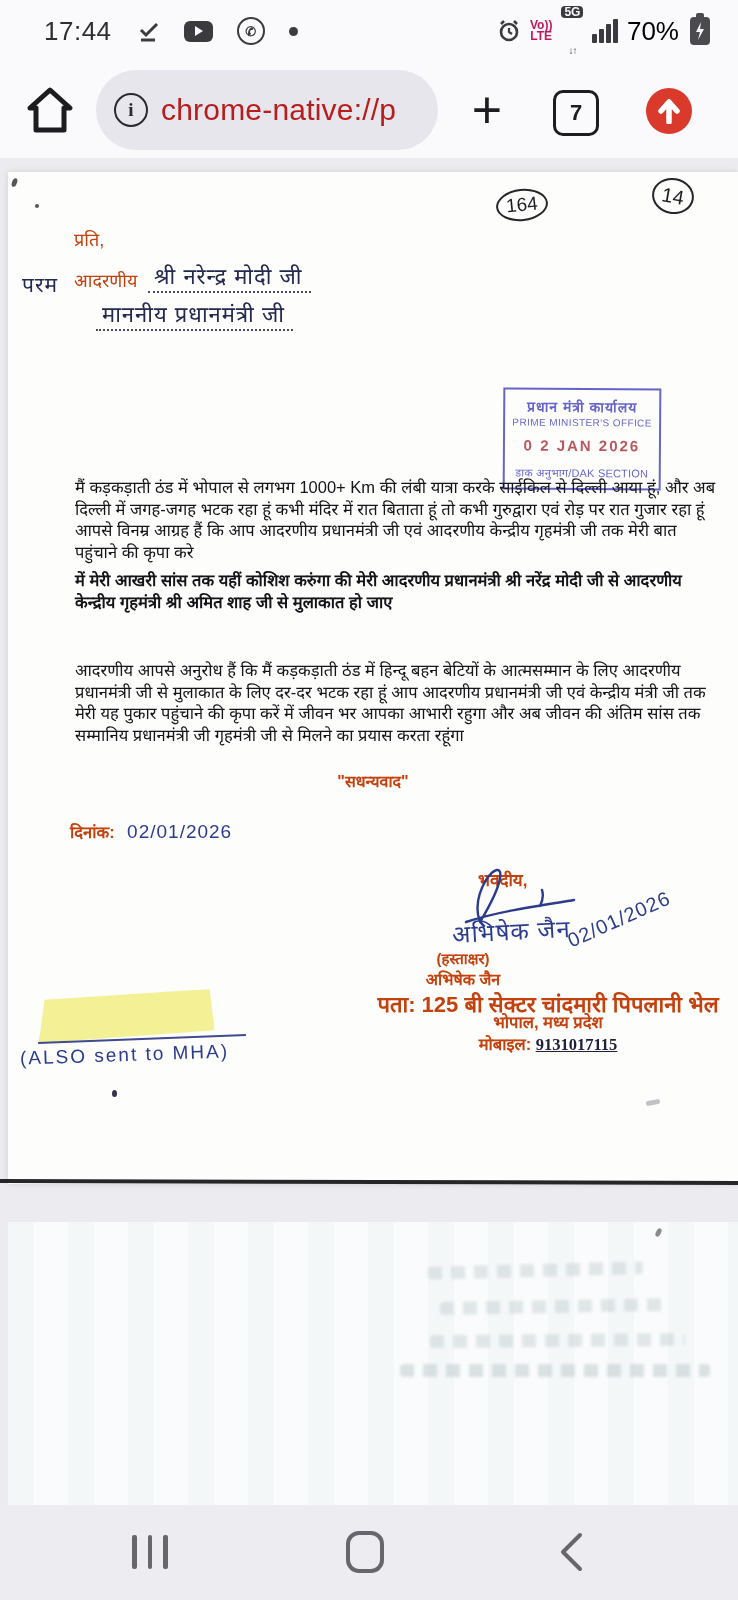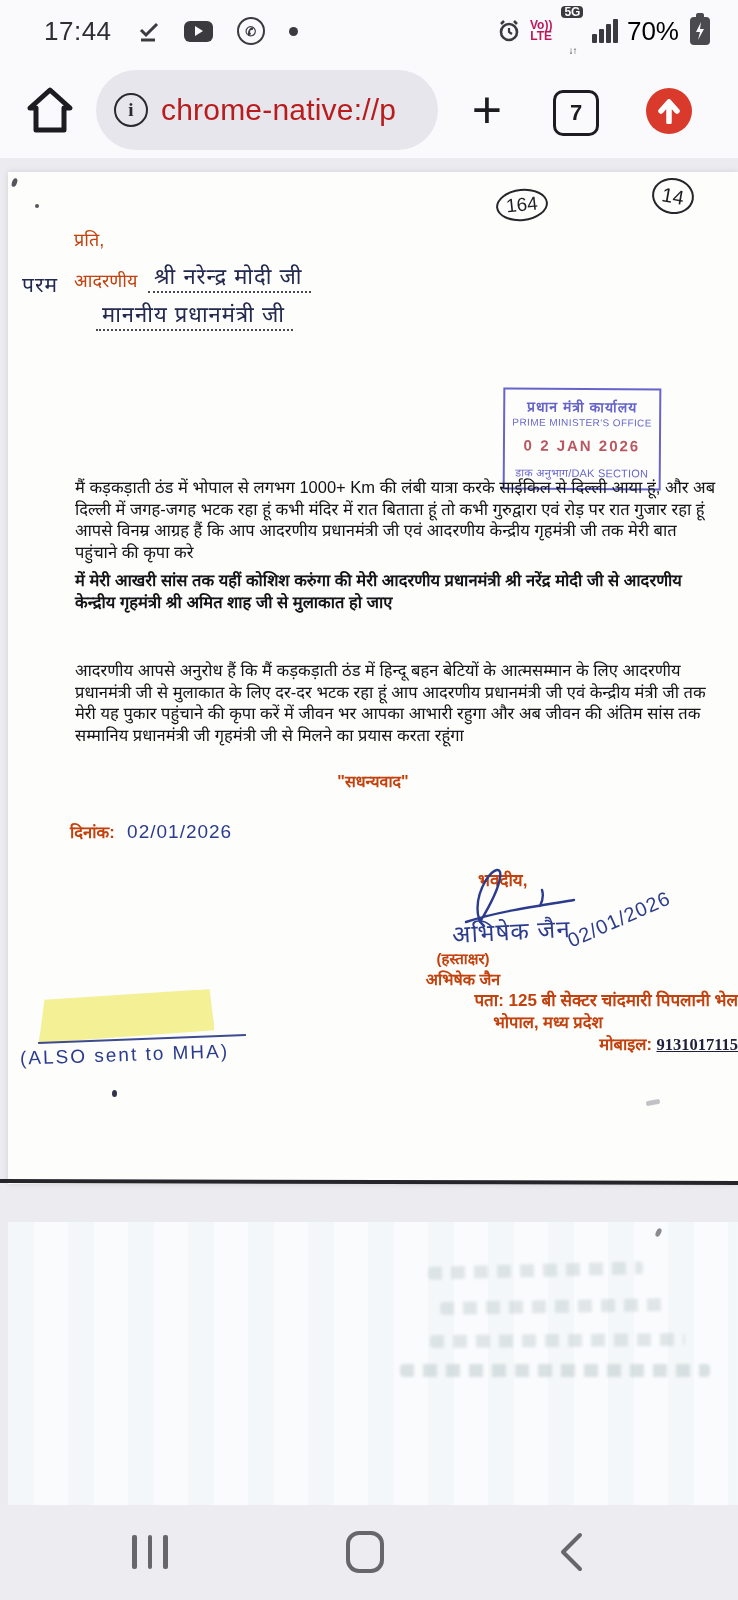--- a/index.html
+++ b/index.html
@@ -201,23 +201,23 @@
       <div class="abs" style="left:448px;top:688px;width:130px;height:74px;">
         <svg width="130" height="74" viewBox="0 0 130 74">
             <path d="M28 66 C20 60 18 40 30 20 C38 8 46 6 44 18 C42 32 30 52 24 62 M10 62 C40 52 80 46 118 40 M86 30 c2 6 0 12 -2 16" stroke="#2c3c8d" stroke-width="2.4" fill="none" stroke-linecap="round"></path>
           </svg>
       </div>
       <div class="abs hw hw-blue" style="left:444px;top:742px;font-size:24px;transform:rotate(-3deg);">अभिषेक जैन</div>
       <div class="abs hw hw-blue" style="left:556px;top:736px;font-size:20px;transform:rotate(-24deg);">02/01/2026</div>
 
       <div class="abs typed bold" style="left:340px;top:776px;width:230px;text-align:center;font-size:15px;">(हस्ताक्षर)</div>
       <div class="abs typed bold" style="left:340px;top:796px;width:230px;text-align:center;font-size:16px;">अभिषेक जैन</div>
-      <div class="abs typed bold" style="left:350px;top:816px;width:380px;text-align:right;font-size:17px;">पता: 125 बी सेक्टर चांदमारी पिपलानी भेल</div>
+      <div class="abs typed bold" style="left:350px;top:816px;width:380px;text-align:center;font-size:22px;">पता: 125 बी सेक्टर चांदमारी पिपलानी भेल</div>
       <div class="abs typed bold" style="left:350px;top:838px;width:380px;text-align:center;font-size:16.5px;">भोपाल, मध्य प्रदेश</div>
-      <div class="abs" style="left:350px;top:860px;width:380px;text-align:right;">
+      <div class="abs" style="left:350px;top:860px;width:380px;text-align:center;">
         <span class="typed bold" style="font-size:16.5px;">मोबाइल:</span>
         <span class="serif bold" style="font-size:16.5px;text-decoration:underline;color:#20203a;">9131017115</span>
       </div>
 
       <div class="abs sticky"></div>
       <div class="abs note-line"></div>
       <div class="abs hw hw-blue" style="left:12px;top:872px;font-size:19px;transform:rotate(-2deg);letter-spacing:2px;">(ALSO sent to MHA)</div>
       <span class="speck" style="left:104px;top:918px;width:5px;height:7px;background:#33334a;"></span>
       <span class="speck" style="left:638px;top:928px;width:14px;height:5px;background:#9a9aa2;opacity:.6;transform:rotate(-10deg);border-radius:2px;"></span>
     </div>

